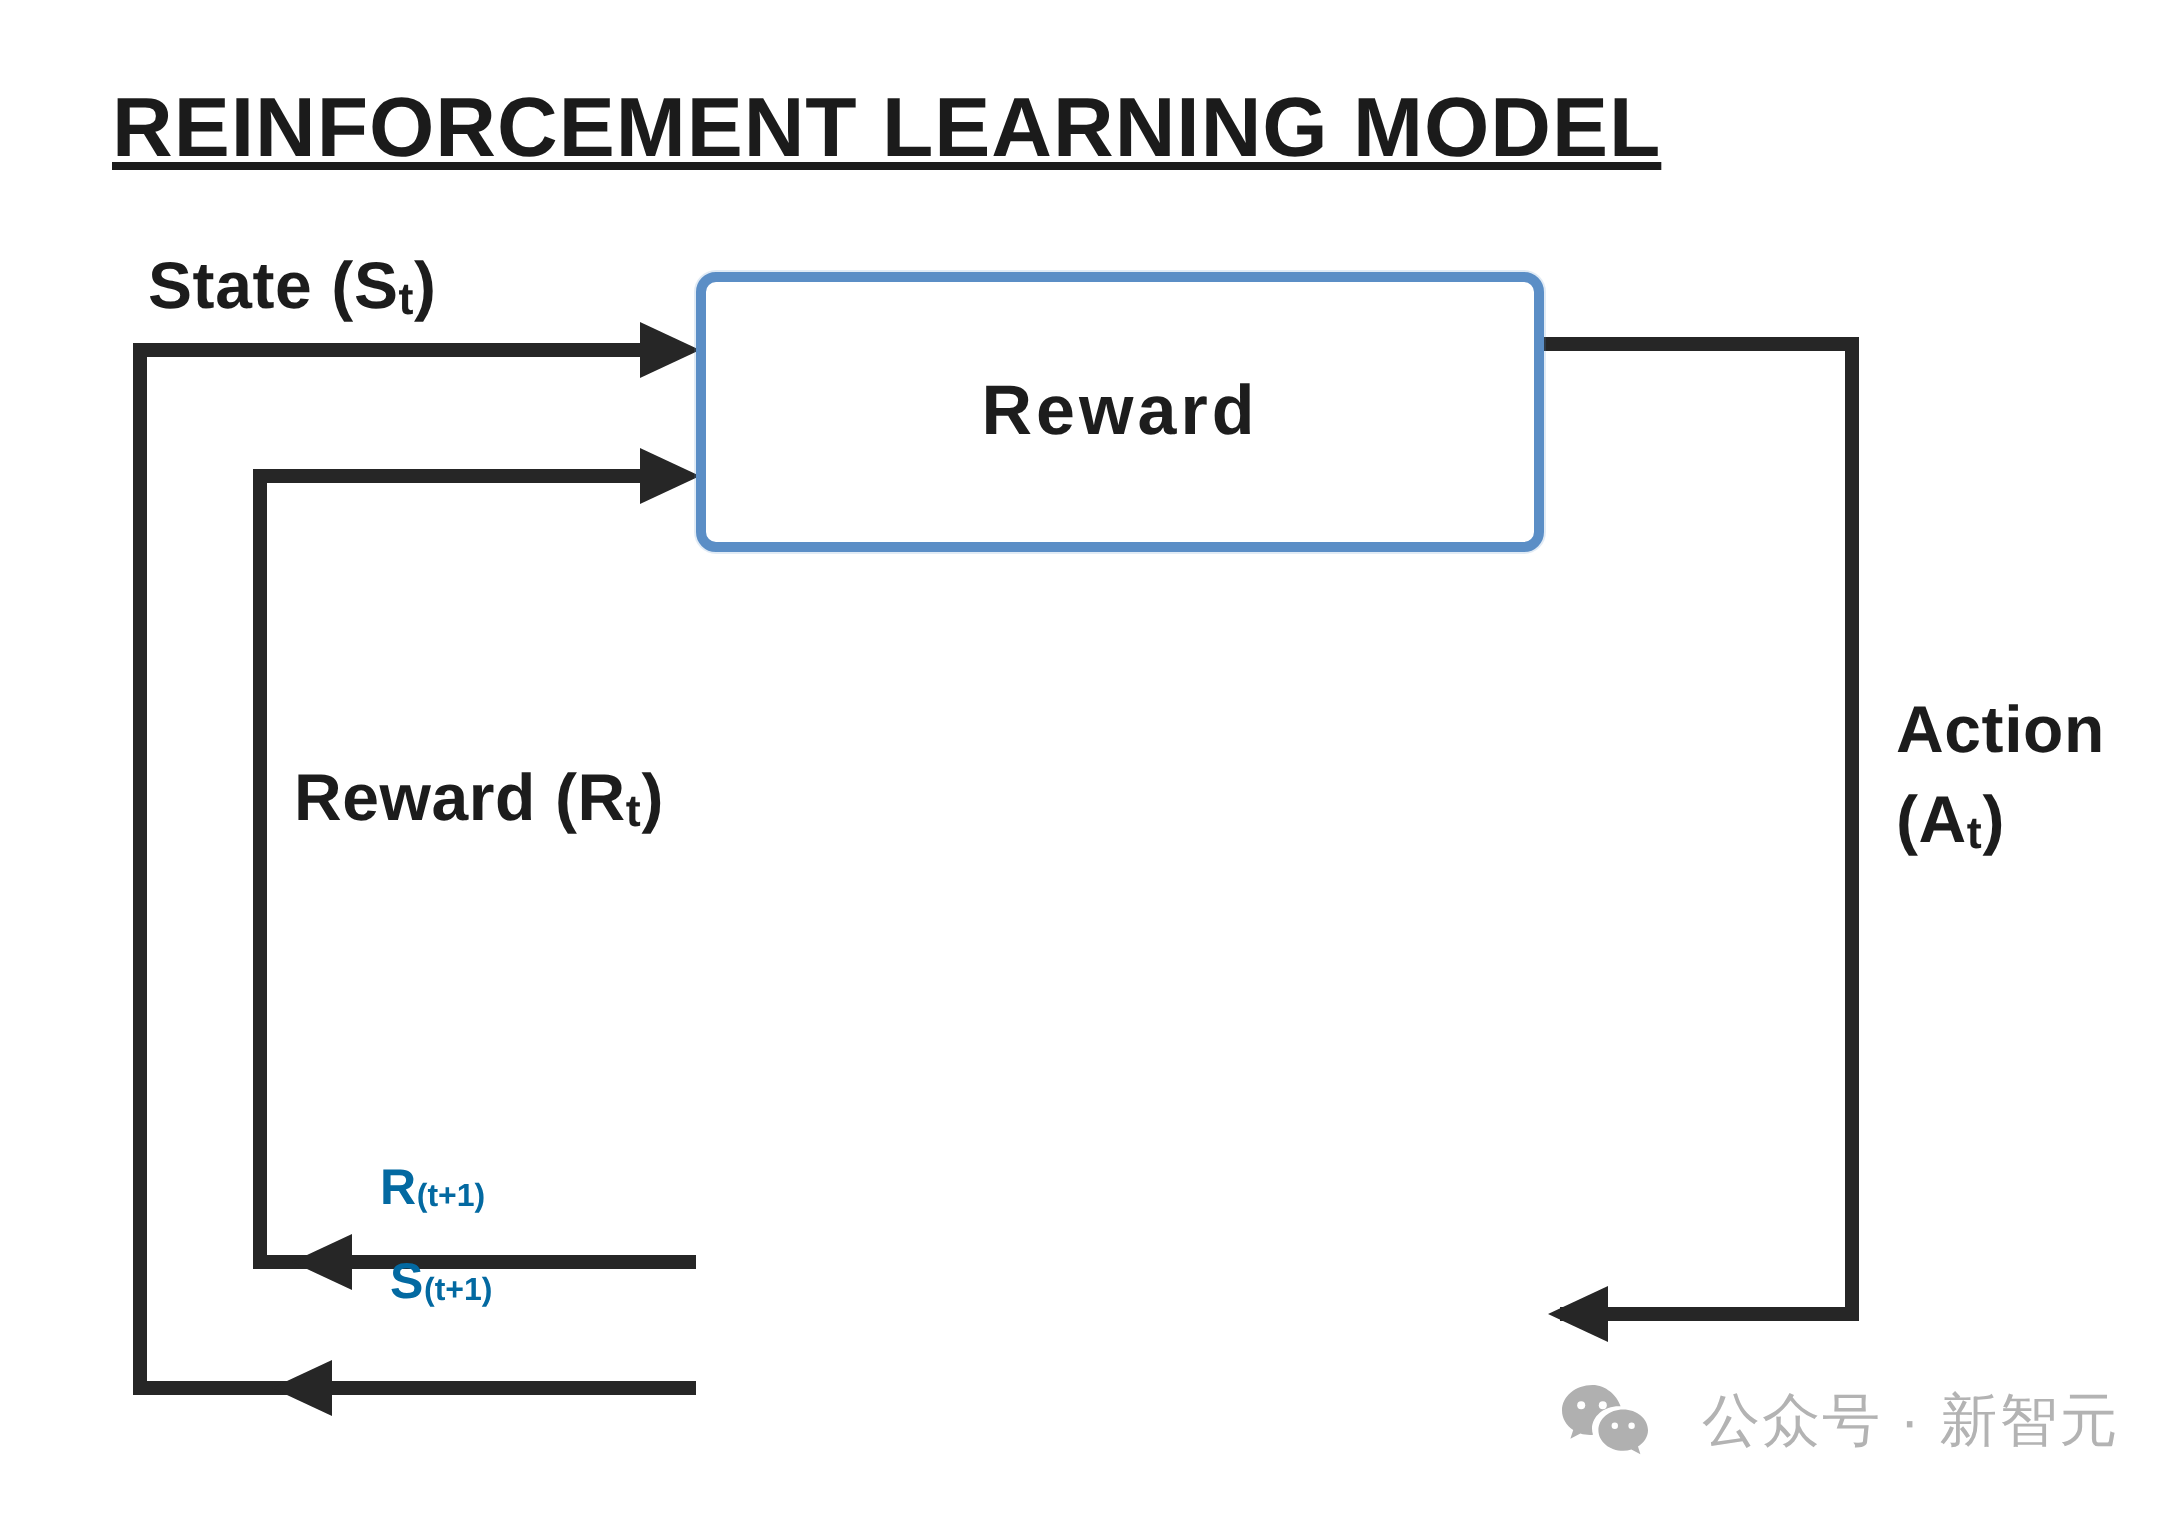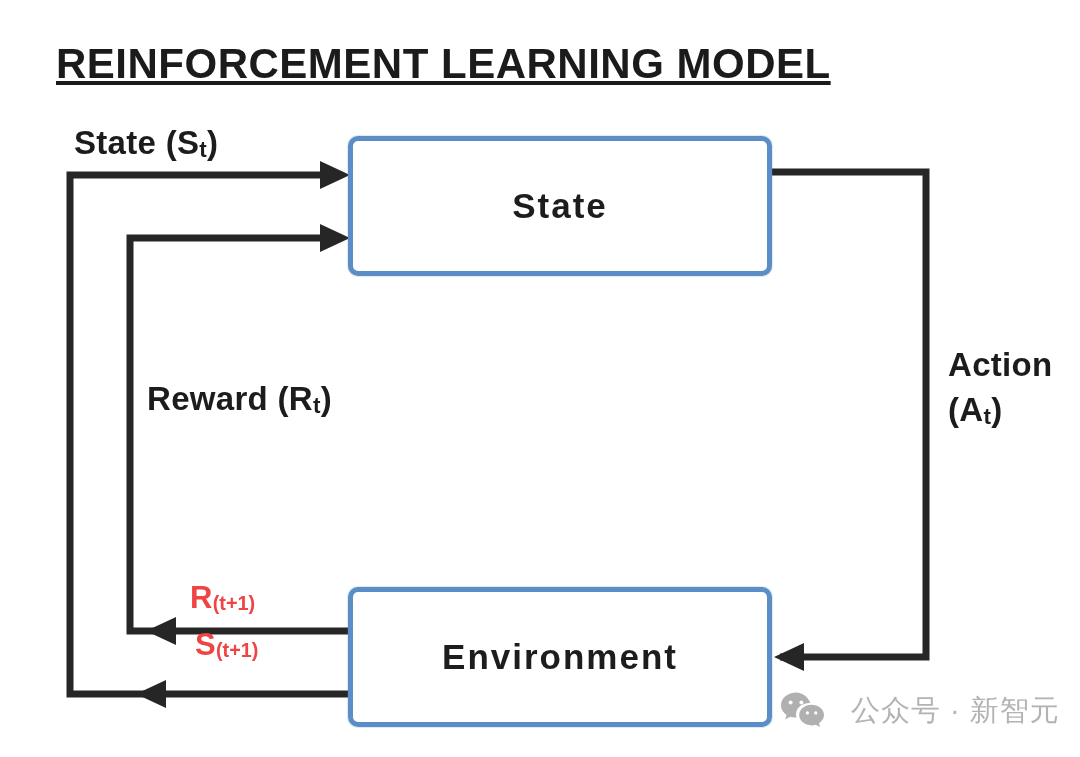--- a/index.html
+++ b/index.html
@@ -22,21 +22,21 @@
   .node-box.environment{top:587px;}
   .node-label{font-size:35px;font-weight:700;letter-spacing:2px;color:#1d1d1d;}
   .flow-label{
     position:absolute;font-size:33px;font-weight:600;letter-spacing:.3px;color:#1c1c1c;white-space:nowrap;
   }
   .flow-label .sub{font-size:68%;font-weight:600;position:relative;top:.14em;}
   .state-label{left:74px;top:104px;margin-top:20px;}
   .reward-label{left:147px;top:380px;}
   .action-label{left:948px;top:342px;line-height:45px;}
   .small-label{
-    position:absolute;font-size:31px;font-weight:700;color:#ef4444;white-space:nowrap;letter-spacing:.3px;text-align:center;
+    position:absolute;font-size:25px;font-weight:700;color:#0369a1;white-space:nowrap;letter-spacing:.3px;text-align:center;
   }
   .small-label .sub{font-size:64%;font-weight:700;position:relative;top:.08em;letter-spacing:0;}
   .rnext-label{left:190px;top:580px;}
   .snext-label{left:195px;top:627px;}
   .watermark{
     position:absolute;left:779px;top:691px;display:flex;align-items:center;gap:25px;
     color:#b3b3b3;font-size:29px;letter-spacing:1px;white-space:nowrap;
   }
   .wm-icon{flex:0 0 auto;display:block;}
 </style>
@@ -61,26 +61,23 @@
       <polygon points="146,631 176,617 176,645" fill="#262626"></polygon>
     </g>
 
     <g>
       <path d="M772 172 H926 V657 H780" stroke="#262626" stroke-width="7" stroke-linejoin="miter"></path>
       <polygon points="774,657 804,643 804,671" fill="#262626"></polygon>
     </g>
   </svg>
 
   <div class="node-box agent">
-    <span class="node-label">State</span>
+    <span class="node-label">Reward</span>
   </div>
 
-  <div class="node-box environment">
-    <span class="node-label">Environment</span>
-  </div>
 
   <div class="flow-label state-label"><span>State (S</span><span class="sub">t</span><span>)</span></div>
 
   <div class="flow-label reward-label"><span>Reward (R</span><span class="sub">t</span><span>)</span></div>
 
   <div class="flow-label action-label">
     <div>Action</div>
     <div><span>(A</span><span class="sub">t</span><span>)</span></div>
   </div>
 

